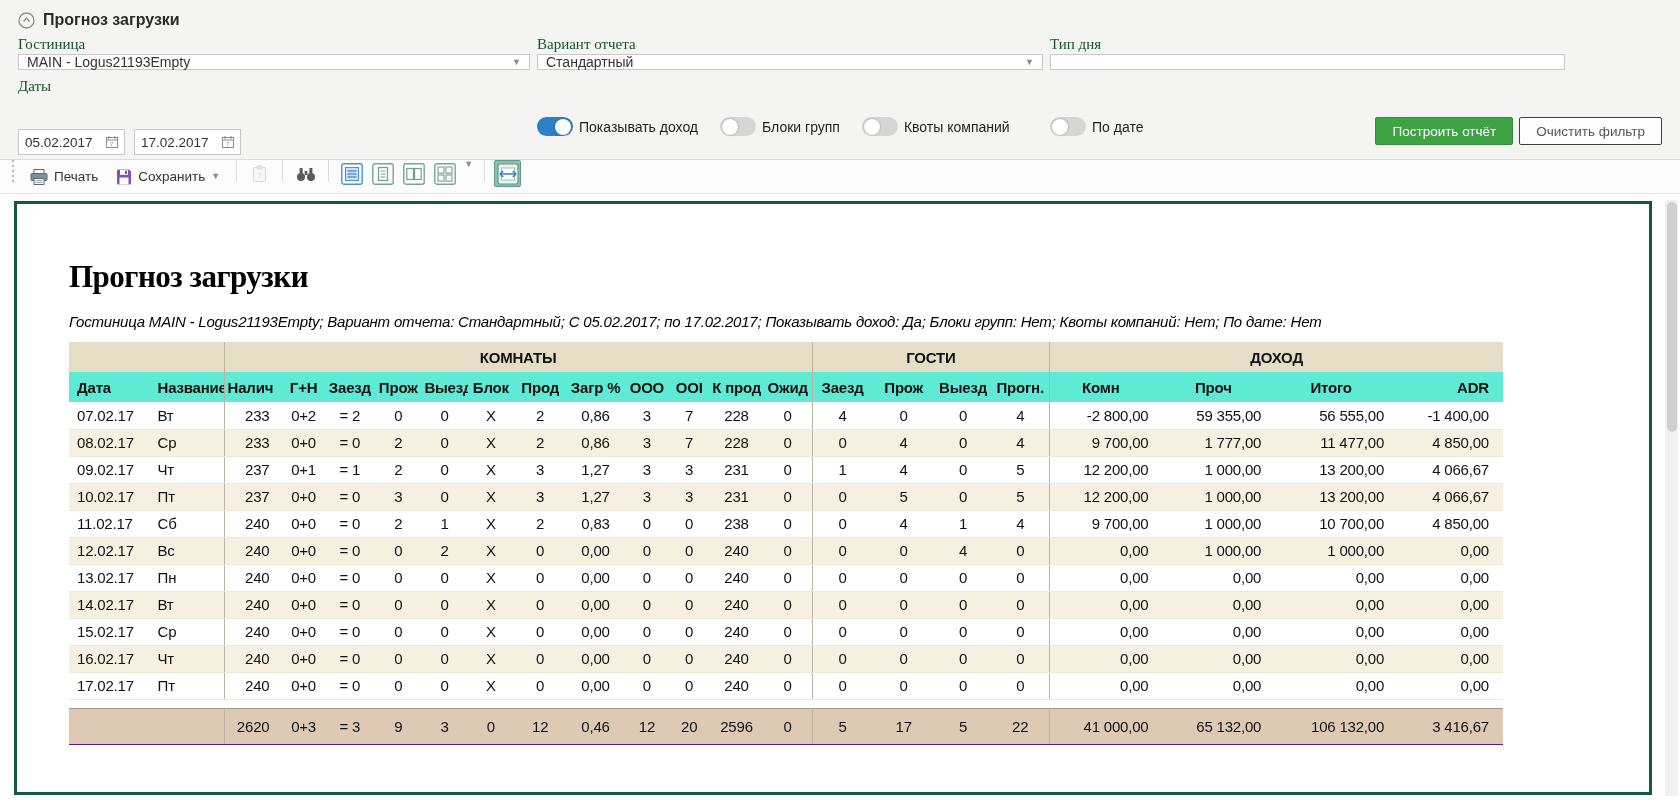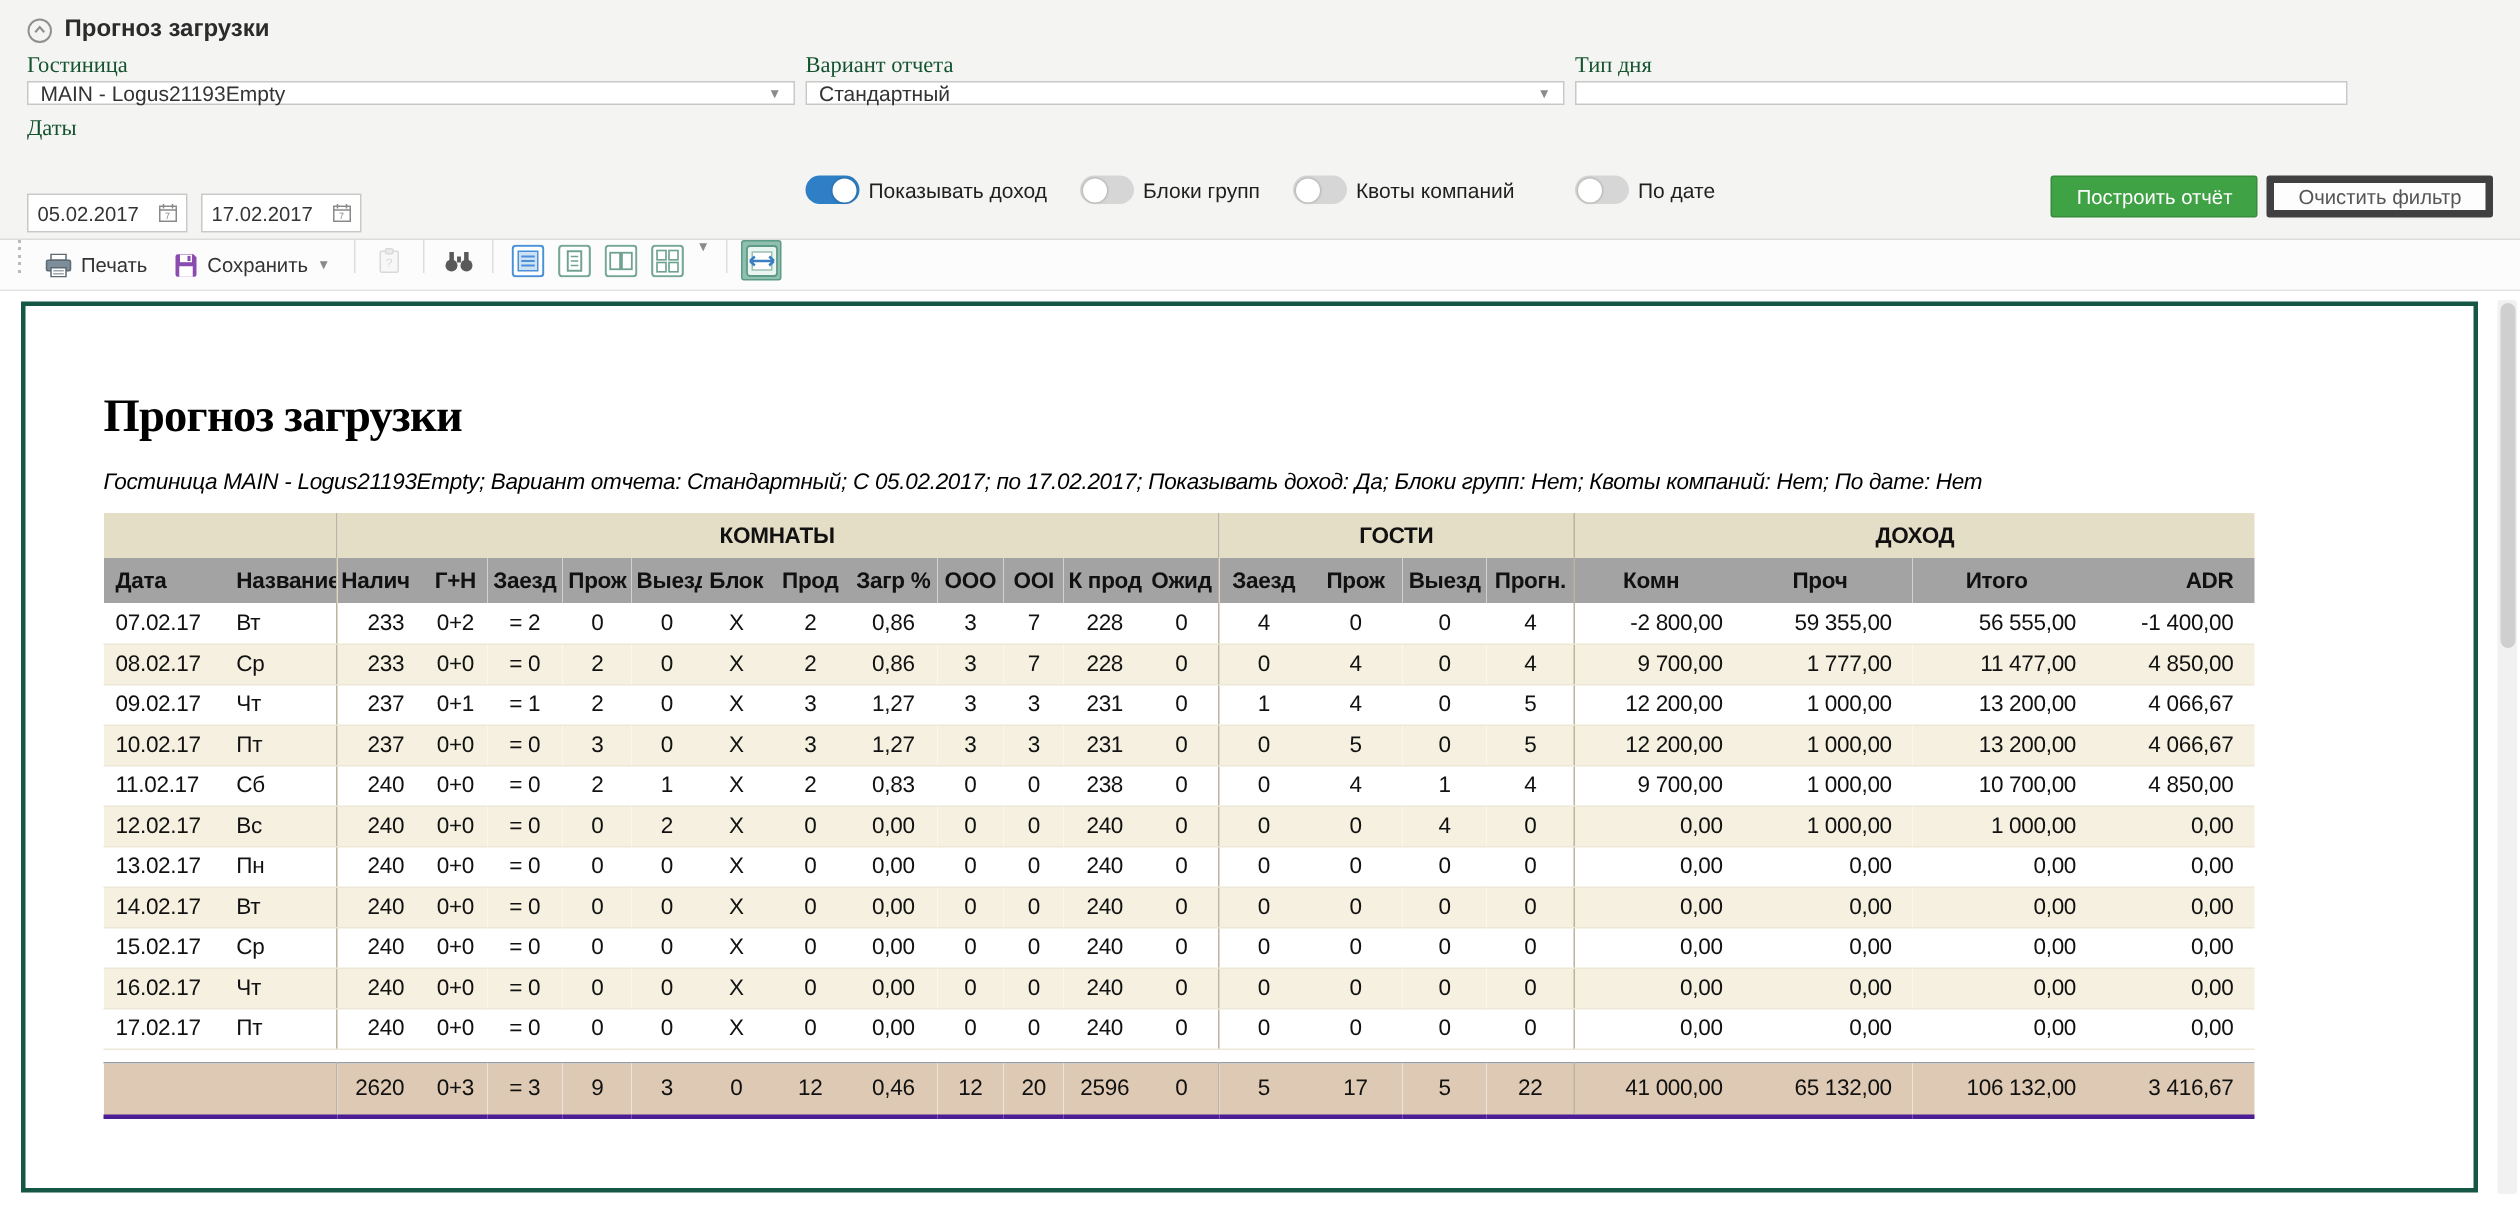--- a/index.html
+++ b/index.html
@@ -33,21 +33,21 @@
     position:relative; flex:none; }
   .switch .knob { position:absolute; top:1.5px; left:2px; width:16px; height:16px;
     border-radius:50%; background:#fff; box-shadow:0 0 2px rgba(0,0,0,.35); }
   .toggle-item.on .switch { background:#2e7fc6; }
   .toggle-item.on .switch .knob { left:auto; right:2px; }
   .tlabel { font-size:14px; color:#1f1f1f; }
   .actions-row { position:absolute; right:18px; bottom:14px; display:flex; gap:6px;padding-left:33px; }
   .btn { height:28px; padding:0 16px; font-size:13.5px; display:flex; align-items:center;
     cursor:pointer; border-radius:2px; }
   .btn-primary { background:#3fa244; border:1px solid #368c3a; color:#fff; }
-  .btn-secondary { background:#fdfdfd; border:5px solid #404040; color:#555; }
+  .btn-secondary { background:#fdfdfd; border:1px solid #404040; color:#555; }
 
   
   .toolbar { height:34px; background:#fcfcfc; border-bottom:1px solid #e3e3e3;
     display:flex; padding:0 6px; gap:4px; }
   .grip { width:5px; height:22px; margin:0 4px;
     background-image:repeating-linear-gradient(#bbb 0 2px, transparent 2px 5px);
     background-size:2px 100%; background-repeat:no-repeat; background-position:center; }
   .tbtn { display:flex; align-items:center; gap:6px; padding:3px 7px; border-radius:2px;
     font-size:13.5px; color:#333; cursor:pointer; }
   .tsep { width:1px; height:22px; background:#ddd; margin:0 5px; }
@@ -69,26 +69,26 @@
     font-size:31px; color:#000; letter-spacing:-0.5px; }
   .report-params { font-style:italic; font-size:15px; color:#000; margin-top:18px;
     letter-spacing:-0.2px; white-space:nowrap; }
 
   table.report { border-collapse:collapse; table-layout:fixed; width:1434px;
     margin-top:12px; font-size:15px; color:#111; letter-spacing:-0.2px; }
   table.report th, table.report td { white-space:nowrap; overflow:hidden;
     font-weight:normal; padding:0 3px; }
   #group-row th { background:#e5dec6; height:30px; font-weight:bold; font-size:15px;
     text-align:center; }
-  #col-row th { background:#a3a3a3; height:30px; font-weight:bold; text-align:center; }
+  #col-row th { background:#5eead4; height:30px; font-weight:bold; text-align:center; }
   tbody td { height:27px; text-align:center; border-bottom:1px solid #ede7d6; }
   tbody tr:nth-child(even) td { background:#f5f0e0; }
   tfoot tr.spacer td { height:9px; background:#fff; }
   tfoot tr.total td { background:#decab4; height:36px; text-align:center;
-    border-top:1px solid #9a9a9a; border-bottom:3px solid #4c1d95; }
+    border-top:1px solid #9a9a9a; border-bottom:1px solid #4c1d95; }
   .c0, .c1 { text-align:left !important; padding-left:8px !important; }
   .c2 { text-align:right !important; padding-right:13px !important; }
   .c18, .c19, .c20, .c21 { text-align:right !important; padding-right:14px !important; }
   #col-row .c18, #col-row .c19, #col-row .c20 { text-align:center !important; }
   #col-row .c21 { text-align:right !important; }
   .c1, .c13, .c17 { border-right:1px solid #bcb49e; }
   .gsep { border-right:1px solid #bcb49e; }
 </style>
 </head>
 <body>

